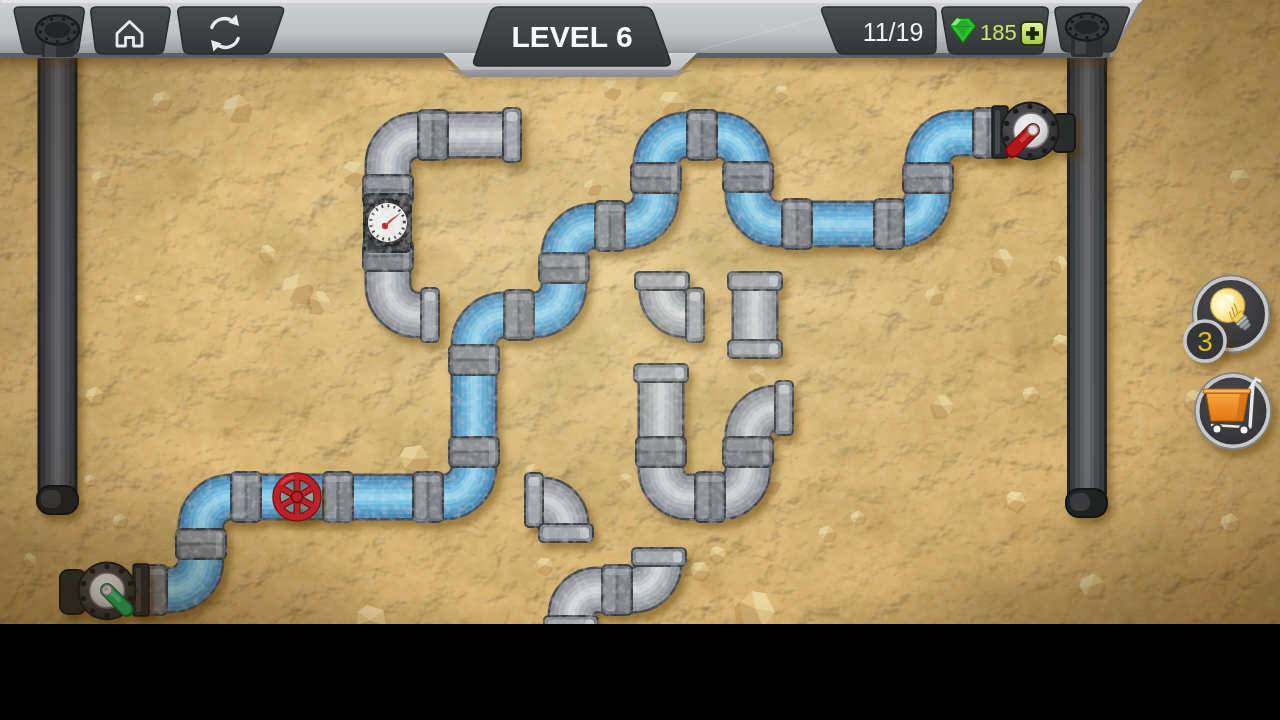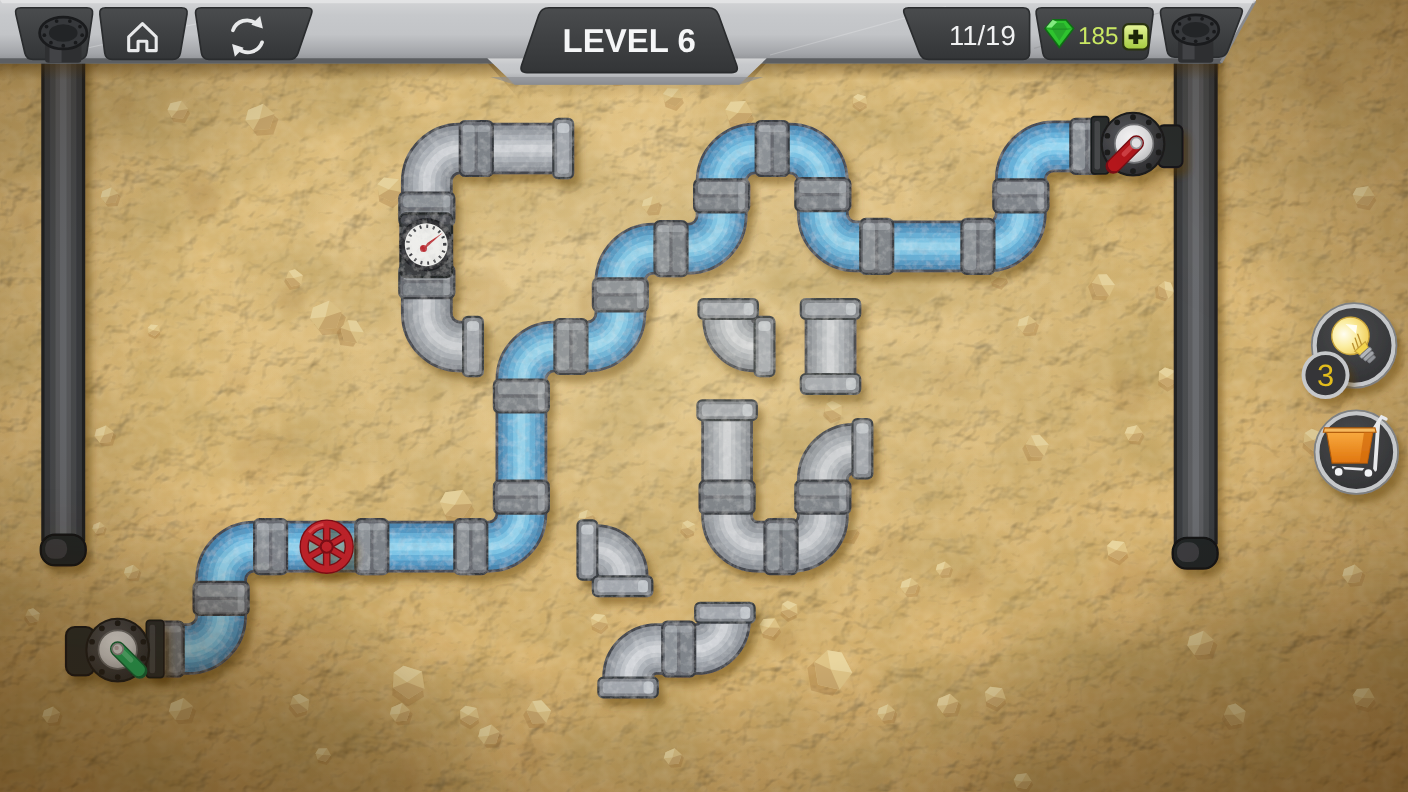--- a/index.html
+++ b/index.html
@@ -1,15 +1,15 @@
 <!DOCTYPE html>
 <html><head><meta charset="utf-8">
 <style>
 html,body{margin:0;padding:0;background:#000;}
-#stage{position:relative;width:1280px;height:720px;overflow:hidden;font-family:"Liberation Sans",sans-serif;}
+#stage{position:relative;width:1280px;height:624px;overflow:hidden;font-family:"Liberation Sans",sans-serif;}
 </style></head><body>
 <div id="stage">
 <svg width="1280" height="720" viewBox="0 0 1280 720">
 <defs>
 <radialGradient id="sandg" cx="46%" cy="36%" r="88%">
  <stop offset="0%" stop-color="#ecd095"></stop>
  <stop offset="40%" stop-color="#dfbd7a"></stop>
  <stop offset="72%" stop-color="#d1a965"></stop>
  <stop offset="100%" stop-color="#b2884d"></stop>
 </radialGradient>

